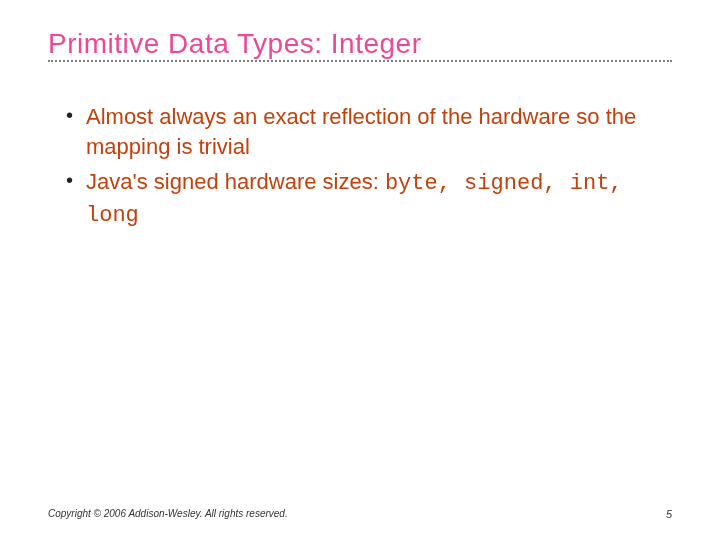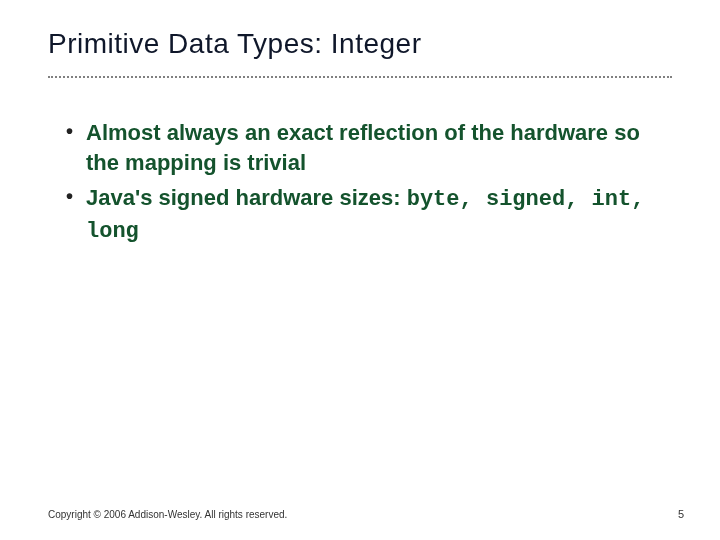--- a/index.html
+++ b/index.html
@@ -11,37 +11,35 @@
       position: relative;
       overflow: hidden;
     }
     .slide {
       width: 100%;
       height: 100%;
       padding: 28px 48px 20px 48px;
       position: relative;
     }
     .title {
-      color: #0f172a;
+      color: #ec4899;
       font-size: 28px;
       font-weight: normal;
-      margin-bottom: 16px;
       letter-spacing: 0.5px;
     }
     .dotted-line {
       border: none;
       border-top: 2px dotted #808080;
       margin-bottom: 40px;
       width: 100%;
     }
     .bullets {
       list-style: none;
       padding-left: 18px;
-      color: #14532d;
-      font-weight: bold;
+      color: #c2410c;
     }
     .bullets li {
       position: relative;
       padding-left: 20px;
       margin-bottom: 6px;
       font-size: 22px;
       line-height: 1.35;
     }
     .bullets li::before {
       content: "•";
@@ -51,26 +49,27 @@
       font-size: 20px;
       color: #222222;
     }
     .code {
       font-family: "Courier New", Courier, monospace;
     }
     .footer {
       position: absolute;
       bottom: 20px;
       left: 48px;
-      right: 36px;
+      right: 48px;
       display: flex;
       justify-content: space-between;
-      align-items: flex-end;
+      align-items: flex-start;
       font-size: 10px;
       color: #333333;
+      font-style: italic;
     }
     .page-num {
       font-size: 11px;
     }
   </style>
 </head>
 <body>
 
 <div class="slide">
   <h1 class="title">Primitive Data Types: Integer</h1>

